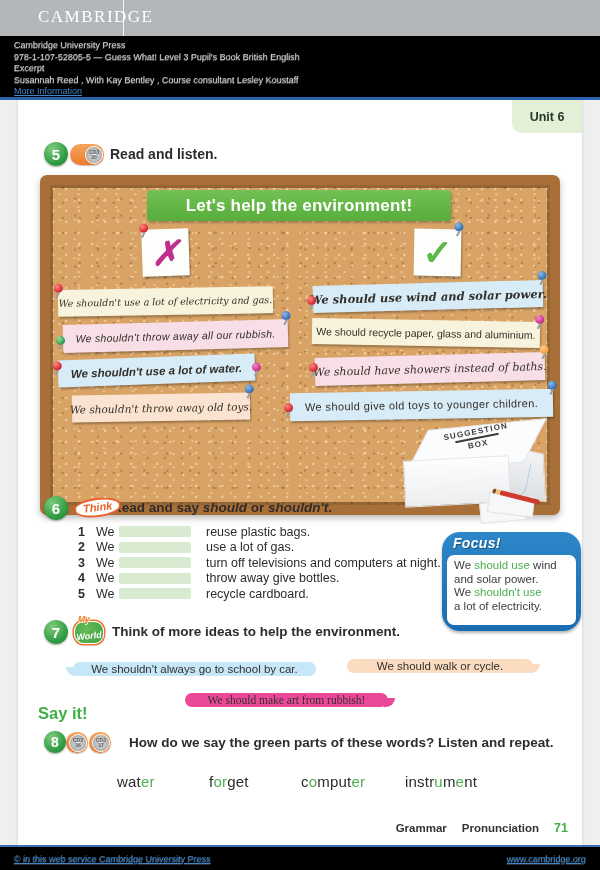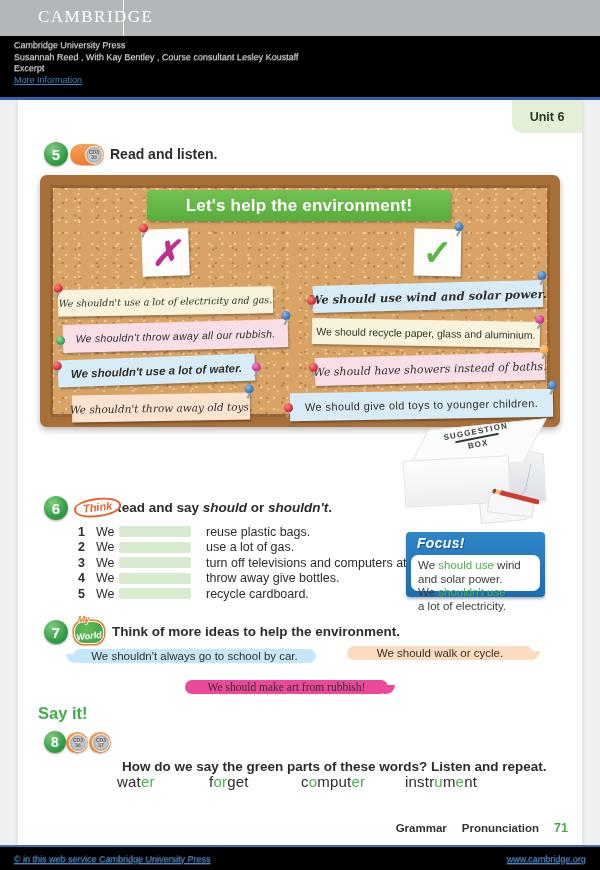--- a/index.html
+++ b/index.html
@@ -35,21 +35,21 @@
   .cd { position:absolute; height:21px; border-radius:11px;
     background:linear-gradient(#f5a35c,#ec7d2b); display:flex; align-items:center; justify-content:flex-end;
     padding:0 1px; box-shadow:0 1px 1px rgba(0,0,0,.25); z-index:2; }
   .cd .disc { width:18px; height:18px; border-radius:50%; border:1px solid #fff;
     background:radial-gradient(circle, #ececed 0 2px, #c2c4c6 2px 6px, #a8aaac 7px);
     display:flex; flex-direction:column; align-items:center; justify-content:center;
     font-size:5px; line-height:5px; color:#5d5f61; font-weight:bold; }
   .act-title { position:absolute; font-weight:bold; font-size:13.5px; color:#2f2a2b; white-space:nowrap; }
 
   
-  .board { position:absolute; left:22px; top:75px; width:520px; height:252px;
+  .board { position:absolute; left:22px; top:75px; width:520px; height:340px;
     border:10px solid #a86f38; border-radius:7px;
     box-shadow: inset 0 0 0 3px rgba(92,52,16,.55), 0 3px 6px rgba(0,0,0,.28);
     background-color:#d8a365;
     background-image:
       radial-gradient(circle at 25% 35%, rgba(255,235,200,.5) 1px, transparent 1.6px),
       radial-gradient(circle at 75% 20%, rgba(150,95,45,.45) 1px, transparent 1.6px),
       radial-gradient(circle at 50% 70%, rgba(255,230,190,.4) 1px, transparent 1.5px),
       radial-gradient(circle at 10% 80%, rgba(140,90,40,.4) 1px, transparent 1.5px),
       radial-gradient(circle at 85% 85%, rgba(255,240,210,.35) 1px, transparent 1.4px);
     background-size:13px 11px, 17px 15px, 19px 13px, 23px 17px, 29px 19px; }
@@ -112,37 +112,37 @@
   .think-badge { position:absolute; background:#fff; border:2px solid #e8622c; border-radius:50%/46%;
     padding:1px 7px 2px; color:#e8622c; font-style:italic; font-weight:bold; font-size:11px;
     transform:rotate(-7deg); z-index:2; }
   .ex6-list { position:absolute; left:60px; top:424px; font-size:12.5px; color:#2f2a2b; }
   .ex6-row { display:flex; align-items:center; height:15.5px; }
   .li-num { width:18px; font-weight:bold; }
   .li-subj { width:23px; }
   .li-blank { width:72px; height:11px; background:#d8ead0; border-radius:2px; margin-right:15px; }
 
   
-  .focus { position:absolute; left:388px; top:432px; width:139px; height:65px;
-    background:linear-gradient(#2e86c8,#1a6cb0); border-radius:4px; box-shadow:0 2px 3px rgba(0,0,0,.3); }
+  .focus { position:absolute; left:424px; top:432px; width:139px; height:99px;
+    background:linear-gradient(#2e86c8,#1a6cb0); border-radius:18px; box-shadow:0 2px 3px rgba(0,0,0,.3); }
   .focus-title { position:absolute; left:11px; top:3px; color:#fff; font-weight:bold; font-style:italic;
     font-size:14px; letter-spacing:.3px; text-shadow:1px 1px 0 rgba(0,0,0,.35); }
   .focus-inner { position:absolute; left:5px; top:23px; right:5px; bottom:6px; background:#fff;
     border-radius:7px; padding:4px 7px; font-size:11.5px; line-height:13.5px; color:#3c3c3c; }
 
   
   .mw { position:absolute; width:30px; height:23px; border-radius:50%;
     background:radial-gradient(circle at 40% 35%, #63bd57, #3f9e46); border:1.5px solid #fff;
     box-shadow:0 0 0 1.5px #e8762c; z-index:2; }
   .mw-my { position:absolute; top:-8px; left:3px; color:#ef7d23; font-size:8.5px; font-weight:bold;
     font-style:italic; text-shadow:.5px .5px 0 #fff; }
   .mw-world { position:absolute; bottom:2px; left:0; right:0; text-align:center; color:#fff;
     font-size:9px; font-weight:bold; font-style:italic; transform:rotate(-6deg); }
   .bubble { position:absolute; height:14px; border-radius:12px; display:flex; align-items:center;
-    justify-content:center; font-size:11.5px; color:#33302e; white-space:nowrap; }
+    justify-content:center; font-size:11.5px; color:#33302e; white-space:nowrap;margin-top:13px; }
   .bubble::after { content:''; position:absolute; width:11px; height:9px; background:inherit; bottom:0; }
   .bub-blue  { background:#c5e7f8; } .bub-blue::after  { left:-7px;  border-radius:0 0 0 14px; }
   .bub-peach { background:#fbdcc1; } .bub-peach::after { right:-7px; border-radius:0 0 14px 0; }
   .bub-green { background:#ec4899;font-family:Liberation Serif, serif; } .bub-green::after { right:-7px; border-radius:0 0 14px 0; }
   .b1 { left:55px;  top:549px; width:243px; }
   .b2 { left:329px; top:546px; width:186px; }
   .b3 { left:167px; top:580px; width:203px; }
 
   
   .say-it { position:absolute; left:20px; top:604px; color:#3fae49; font-weight:bold; font-size:16.5px; }
@@ -170,22 +170,23 @@
 
 <div class="screen">
 
   <div class="cam-bar">
     <span class="cam-brand">CAMBRIDGE</span>
     <span class="cam-divider"></span>
   </div>
 
   <div class="meta-band">
     <div>Cambridge University Press</div>
+    <div>978-1-107-52805-5 — Guess What! Level 3 Pupil's Book British English</div>
+    <div>Excerpt</div>
     <div>Susannah Reed , With Kay Bentley , Course consultant Lesley Koustaff</div>
-    <div>Excerpt</div>
     <div class="meta-link">More Information</div>
   </div>
   <div class="top-blue-line"></div>
 
   <div class="page">
 
     <div class="unit-badge">Unit 6</div>
 
     <div class="numcircle" style="left:26px; top:42px;">5</div>
     <div class="cd" style="left:52px; top:44px; width:34px;">
@@ -329,21 +330,21 @@
         <span>CD3</span>
           <span>36</span>
       </span>
     </div>
     <div class="cd" style="left:71px; top:632px; width:22px;">
       <span class="disc">
         <span>CD3</span>
           <span>37</span>
       </span>
     </div>
-    <div class="act-title" style="left:104px; top:635px;margin-top:24px;">How do we say the green parts of these words? Listen and repeat.</div>
+    <div class="act-title" style="left:111px; top:635px;">How do we say the green parts of these words? Listen and repeat.</div>
 
     <div class="ex8-words w-row2">
       <span class="word w-c1"><span>wat</span><span class="seg-green">er</span></span><span class="word w-c2"><span>f</span><span class="seg-green">or</span><span>get</span></span><span class="word w-c3"><span>c</span><span class="seg-green">o</span><span>mput</span><span class="seg-green">er</span></span><span class="word"><span>instr</span><span class="seg-green">u</span><span>m</span><span class="seg-green">e</span><span>nt</span></span>
     </div>
 
     <div class="foot-left">→ Activity Book page 57</div>
     <div class="foot-right">
       <span>Grammar</span>
       <span>Pronunciation</span>
       <span class="foot-page">71</span>

